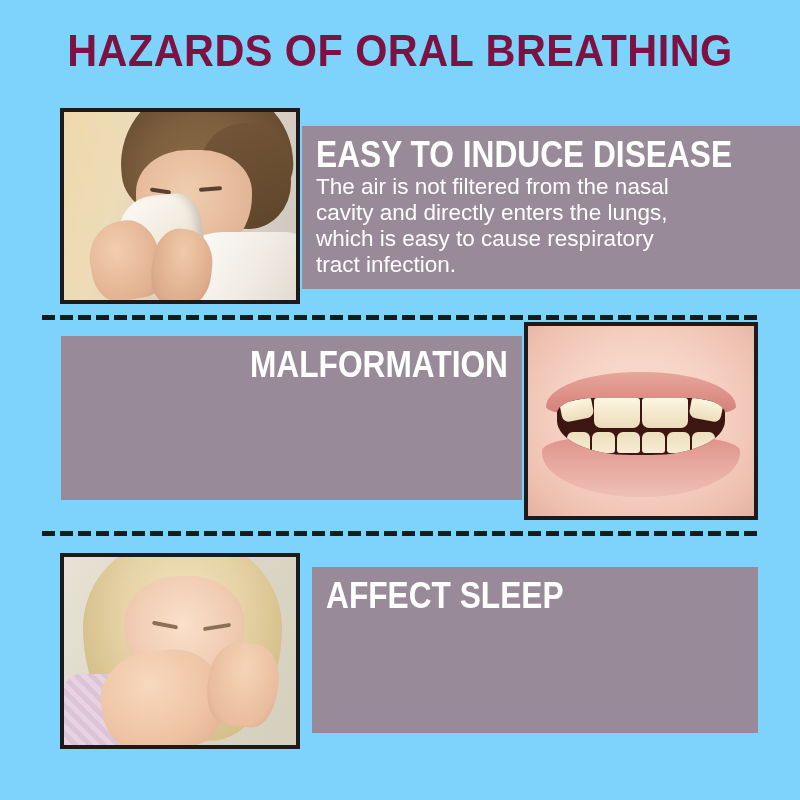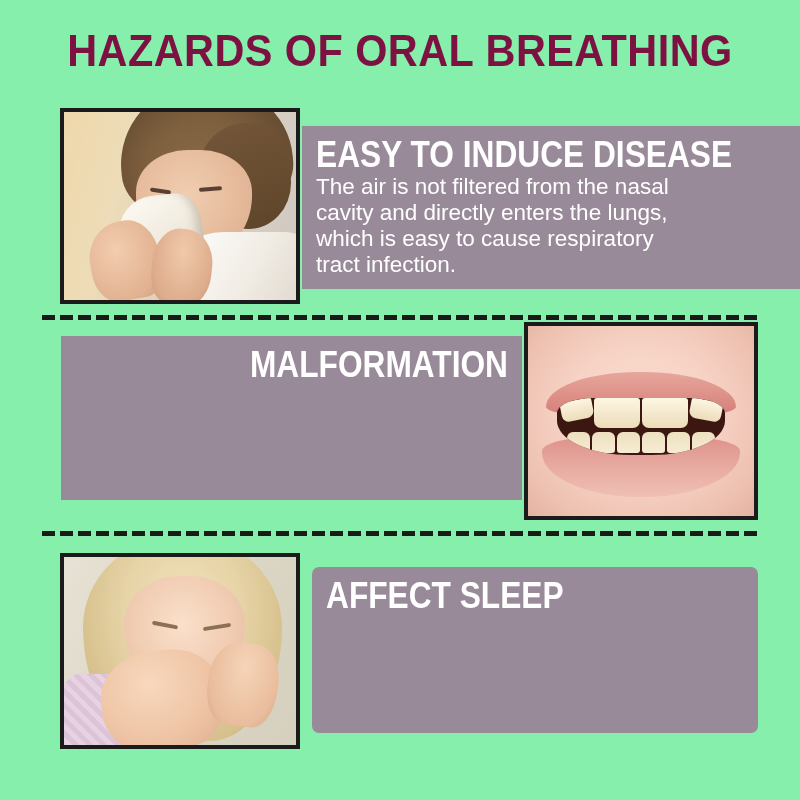--- a/index.html
+++ b/index.html
@@ -12,21 +12,21 @@
     height: 800px;
     position: relative;
     overflow: hidden;
     font-family: "Liberation Sans", sans-serif;
     -webkit-font-smoothing: antialiased;
   }
 
   #poster {
     position: absolute;
     inset: 0;
-    background: #86efac;
+    background: #7dd3fc;
   }
 
   
   .poster-title {
     position: absolute;
     left: 0;
     top: 26px;
     width: 800px;
     text-align: center;
     color: #7d1142;
@@ -199,21 +199,21 @@
   
   .panel {
     position: absolute;
     background: #998a9a;
     box-sizing: border-box;
     padding: 10px 14px 12px 14px;
     color: #ffffff;
   }
   #panel-1 { left: 302px; top: 26px;  width: 531px; height: 163px; text-align: left; }
   #panel-2 { left: 61px;  top: 18px;  width: 461px; height: 164px; text-align: right; }
-  #panel-3 { left: 312px; top: 22px;  width: 446px; height: 166px; text-align: left; border-radius: 7px; }
+  #panel-3 { left: 312px; top: 22px;  width: 446px; height: 166px; text-align: left; }
 
   .panel-heading {
     font-family: "Liberation Sans Narrow", "Liberation Sans", sans-serif;
     font-weight: 700;
     font-size: 36px;
     line-height: 37px;
     letter-spacing: 0px;
     color: #ffffff;
     transform: scaleX(0.88);
     white-space: nowrap;

